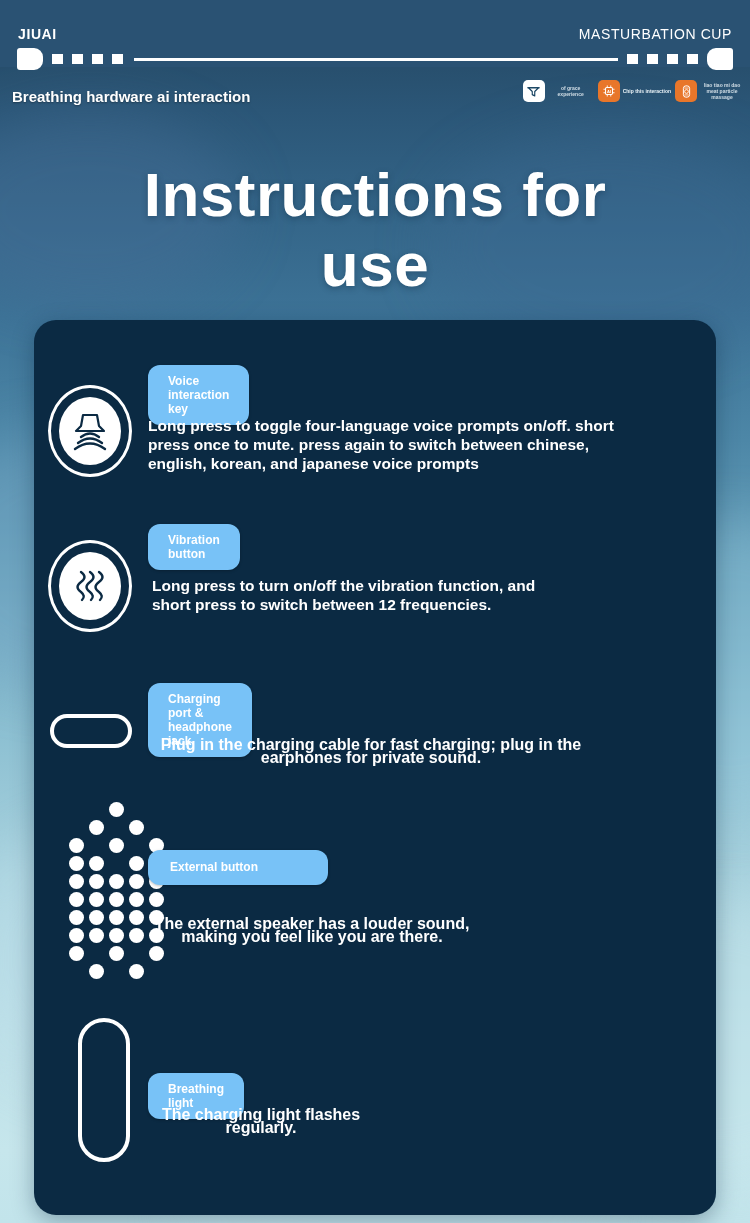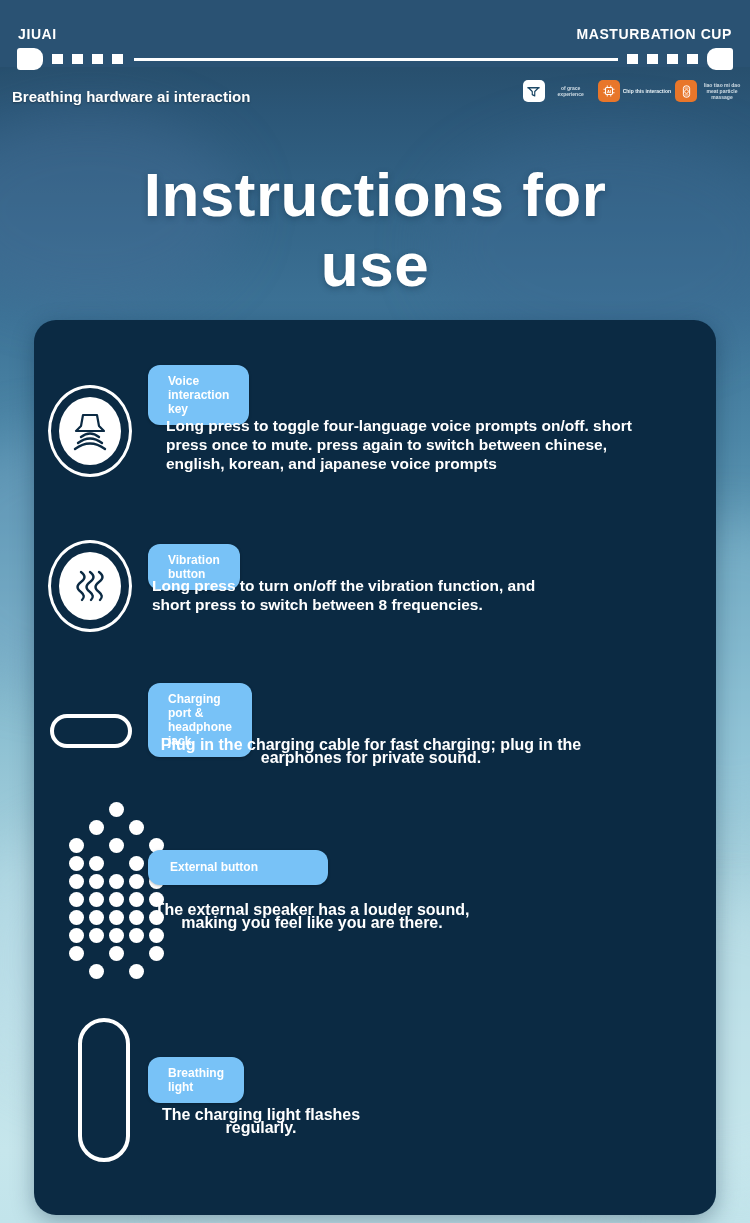--- a/index.html
+++ b/index.html
@@ -40,21 +40,21 @@
     position:absolute; left:0; top:0; width:750px; height:67px;
     background:#2a5273;
     z-index:5;
   }
   .brand-left {
     position:absolute; left:18px; top:26px;
     color:#ffffff; font-size:14px; font-weight:bold; letter-spacing:.6px;
   }
   .brand-right {
     position:absolute; right:18px; top:26px;
-    color:#ffffff; font-size:14px; font-weight:bold; letter-spacing:.6px;text-align:center;
+    color:#ffffff; font-size:14px; font-weight:normal; letter-spacing:.6px;text-align:center;
   }
   .deco-row { position:absolute; left:0; top:48px; width:750px; height:22px; }
   .cap { position:absolute; top:0; width:26px; height:22px; background:#ffffff; }
   .cap.l { left:17px; border-radius:3px 9px 9px 3px; }
   .cap.r { right:17px; border-radius:9px 3px 3px 9px; }
   .sq { position:absolute; top:6px; width:11px; height:10px; background:#ffffff; }
   .line { position:absolute; top:10px; height:3px; background:#ffffff; }
 
   .subline {
     position:absolute; left:12px; top:88px;
@@ -245,35 +245,35 @@
       <div class="circ-inner">
         <svg width="44" height="46" viewBox="0 0 44 46">
           <path d="M15 7 h14 l2 11 l5 5 h-28 l5 -5 z" fill="none" stroke="#0b2a43" stroke-width="2.2" stroke-linejoin="round"></path>
           <path d="M13 29 q9 -7 18 0" fill="none" stroke="#0b2a43" stroke-width="2.4" stroke-linecap="round"></path>
           <path d="M10 35 q12 -9 24 0" fill="none" stroke="#0b2a43" stroke-width="2.4" stroke-linecap="round"></path>
           <path d="M7 41 q15 -11 30 0" fill="none" stroke="#0b2a43" stroke-width="2.4" stroke-linecap="round"></path>
         </svg>
       </div>
     </div>
     <div class="pill" style="position:absolute; left:114px; top:45px">Voice interaction key</div>
-    <div class="desc" style="position:absolute; left:132px; top:96px; width:500px">Long press to toggle four-language voice prompts on/off. short press once to mute. press again to switch between chinese, english, korean, and japanese voice prompts</div>
+    <div class="desc" style="position:absolute; left:114px; top:96px; width:500px">Long press to toggle four-language voice prompts on/off. short press once to mute. press again to switch between chinese, english, korean, and japanese voice prompts</div>
   </div>
 
   <div class="feature">
     <div class="circ-icon" style="left:14px; top:220px">
       <div class="circ-inner">
         <svg width="40" height="42" viewBox="0 0 40 42">
           <path d="M11 7 q7 5 0 10 q-7 5 0 10 q5 4 1 8" fill="none" stroke="#0b2a43" stroke-width="2.4" stroke-linecap="round"></path>
           <path d="M20 7 q7 5 0 10 q-7 5 0 10 q5 4 1 8" fill="none" stroke="#0b2a43" stroke-width="2.4" stroke-linecap="round"></path>
           <path d="M29 7 q7 5 0 10 q-7 5 0 10 q5 4 1 8" fill="none" stroke="#0b2a43" stroke-width="2.4" stroke-linecap="round"></path>
         </svg>
       </div>
     </div>
-    <div class="pill" style="position:absolute; left:114px; top:224px">Vibration button</div>
-    <div class="desc" style="position:absolute; left:118px; top:256px; width:420px">Long press to turn on/off the vibration function, and short press to switch between 8 frequencies.</div>
+    <div class="pill" style="position:absolute; left:114px; top:204px">Vibration button</div>
+    <div class="desc" style="position:absolute; left:118px; top:256px; width:420px">Long press to turn on/off the vibration function, and short press to switch between 12 frequencies.</div>
   </div>
 
   <div class="feature">
     <div class="port-shape" style="left:16px; top:394px"></div>
     <div class="pill" style="position:absolute; left:114px; top:363px">Charging port &amp; headphone jack</div>
     <div class="desc small" style="position:absolute; left:122px; top:418px; width:430px">Plug in the charging cable for fast charging; plug in the earphones for private sound.</div>
   </div>
 
   <div class="feature">
     <div class="dotgrid" style="left:28px; top:482px; width:110px; height:170px">
@@ -315,22 +315,22 @@
         <span style="left:67px; top:126px"></span>
 
       <span style="left:7px;  top:144px"></span>
         <span style="left:47px; top:144px"></span>
         <span style="left:87px; top:144px"></span>
 
       <span style="left:27px; top:162px"></span>
         <span style="left:67px; top:162px"></span>
     </div>
     <div class="pill two-line" style="position:absolute; left:114px; top:530px; width:180px; display:block">External button</div>
-    <div class="desc small" style="position:absolute; left:118px; top:583px; width:320px">The external speaker has a louder sound, making you feel like you are there.</div>
+    <div class="desc small" style="position:absolute; left:118px; top:597px; width:320px">The external speaker has a louder sound, making you feel like you are there.</div>
   </div>
 
   <div class="feature">
     <div class="light-shape" style="left:44px; top:698px"></div>
-    <div class="pill" style="position:absolute; left:114px; top:737px">Breathing light</div>
+    <div class="pill" style="position:absolute; left:114px; top:753px">Breathing light</div>
     <div class="desc small" style="position:absolute; left:110px; top:788px; width:234px">The charging light flashes regularly.</div>
   </div>
 
 </div>
 
 </body></html>

